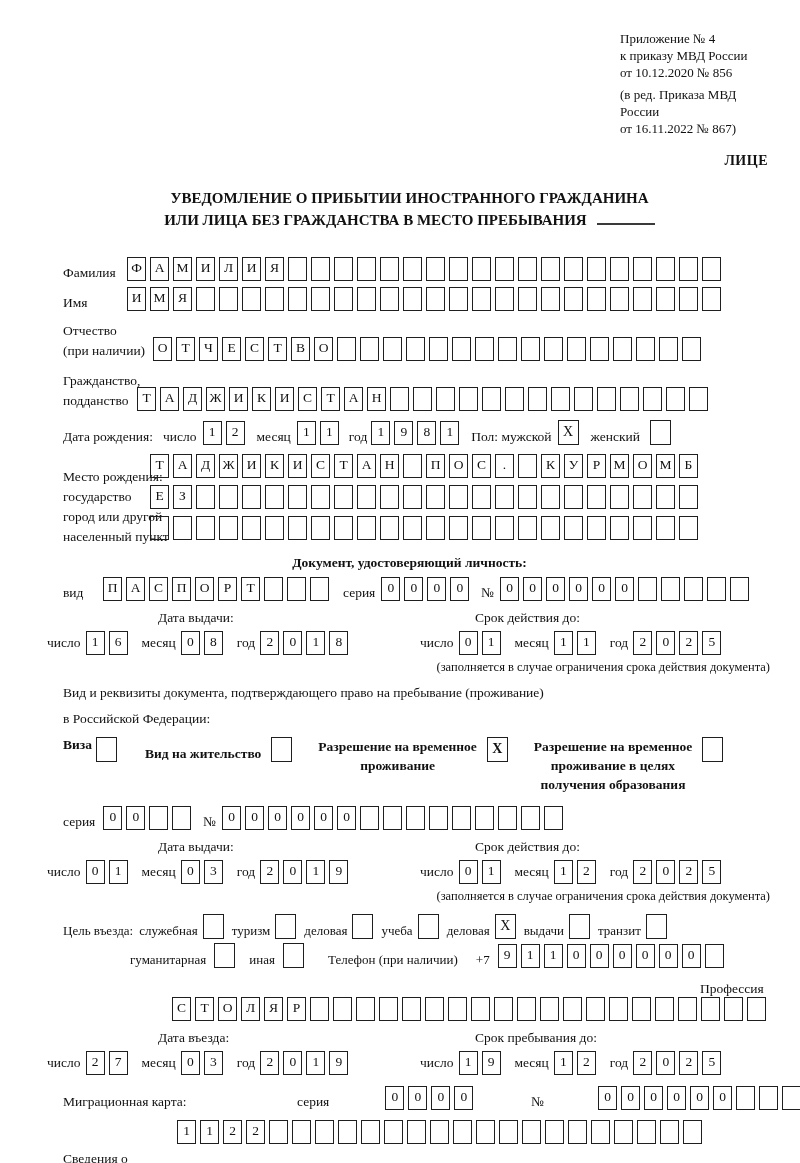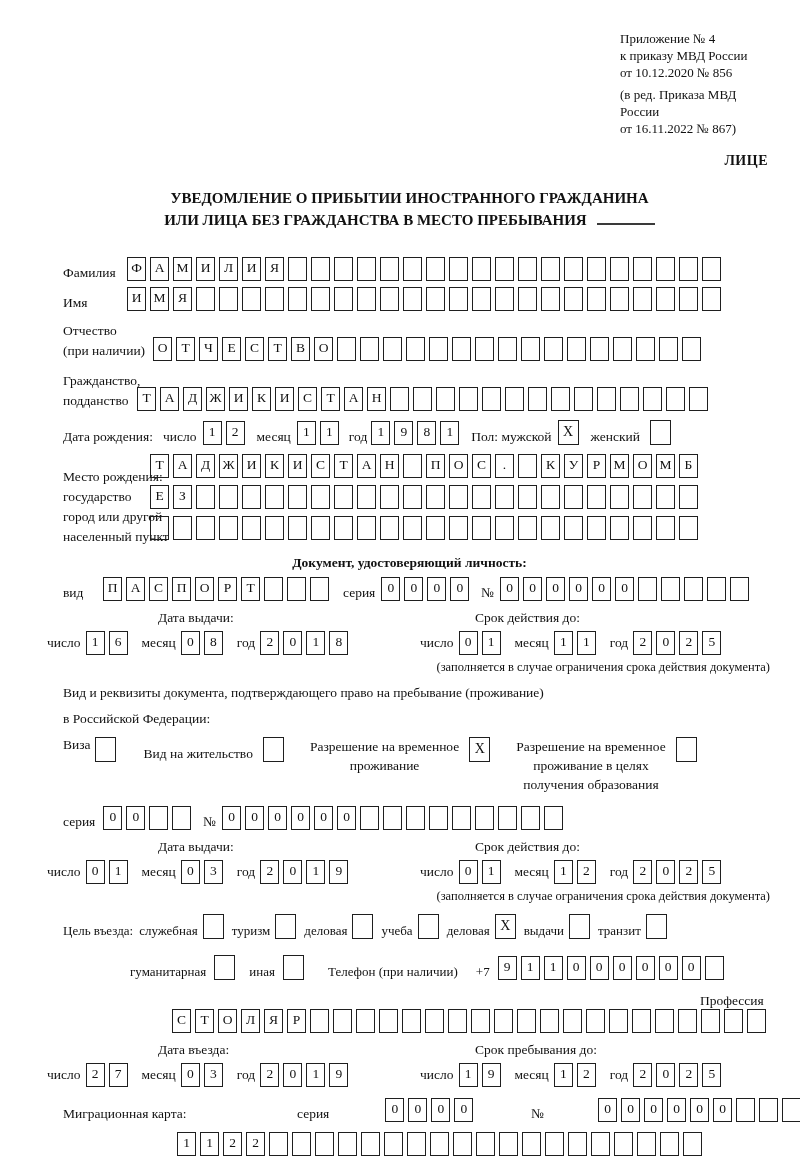--- a/index.html
+++ b/index.html
@@ -39,21 +39,21 @@
   .dhead .h2 { position:absolute; left:412px; }
   .drow { position:relative; height:27px; margin-top:4px; font-size:13.5px; }
   .dgrp { position:absolute; top:0; display:flex; align-items:flex-start; white-space:nowrap; }
   .dgrp.left { left:-16px; }
   .dgrp.right { left:357px; }
   .dgrp .dl { margin-right:5px; padding-top:4px; }
   .dgrp .gap { margin-left:10px; }
   .note { text-align:right; font-size:12.5px; margin-top:2px; }
 
   .intro { font-size:13.5px; margin-top:10px; }
-  .rtypes { display:flex; align-items:flex-start; margin-top:10px; font-size:13.5px; white-space:nowrap; }
+  .rtypes { display:flex; align-items:flex-start; margin-top:10px; font-size:13.5px; white-space:nowrap;font-weight:bold; }
   .rt { display:flex; align-items:flex-start; }
   .rt .cbx { margin-left:10px; }
   .rt .tlines { text-align:center; line-height:19px; }
   .ml28 { margin-left:28px;align-items:flex-end; } .ml26 { margin-left:26px; } .ml20 { margin-left:20px; }
 
   .purpose { font-size:13px; }
   .purpose .pl { padding-top:4px; margin-left:8px; }
   .purpose .pl.first { margin-left:6px; }
   .purpose .cbx { margin-left:5px; }
   .p2 { font-size:13px; }
@@ -534,21 +534,21 @@
     <span class="pl">учеба</span>
     <span class="cbx"></span>
     <span class="pl">деловая</span>
     <span class="cbx">X</span>
     <span class="pl">выдачи</span>
     <span class="cbx"></span>
     <span class="pl">транзит</span>
     <span class="cbx"></span>
   </div>
 
-  <div class="frow p2" style="margin-top:16px;">
+  <div class="frow p2" style="margin-top:4px;">
     <span class="pl" style="margin-left:67px;">гуманитарная</span>
     <span class="cbx"></span>
     <span class="pl" style="margin-left:14px;">иная</span>
     <span class="cbx"></span>
     <span class="pl" style="margin-left:24px;">Телефон (при наличии)</span>
     <span class="pl" style="margin-left:18px; margin-right:8px;">+7</span>
     <span class="cells">
         <span class="cell">9</span>
         <span class="cell">1</span>
         <span class="cell">1</span>

